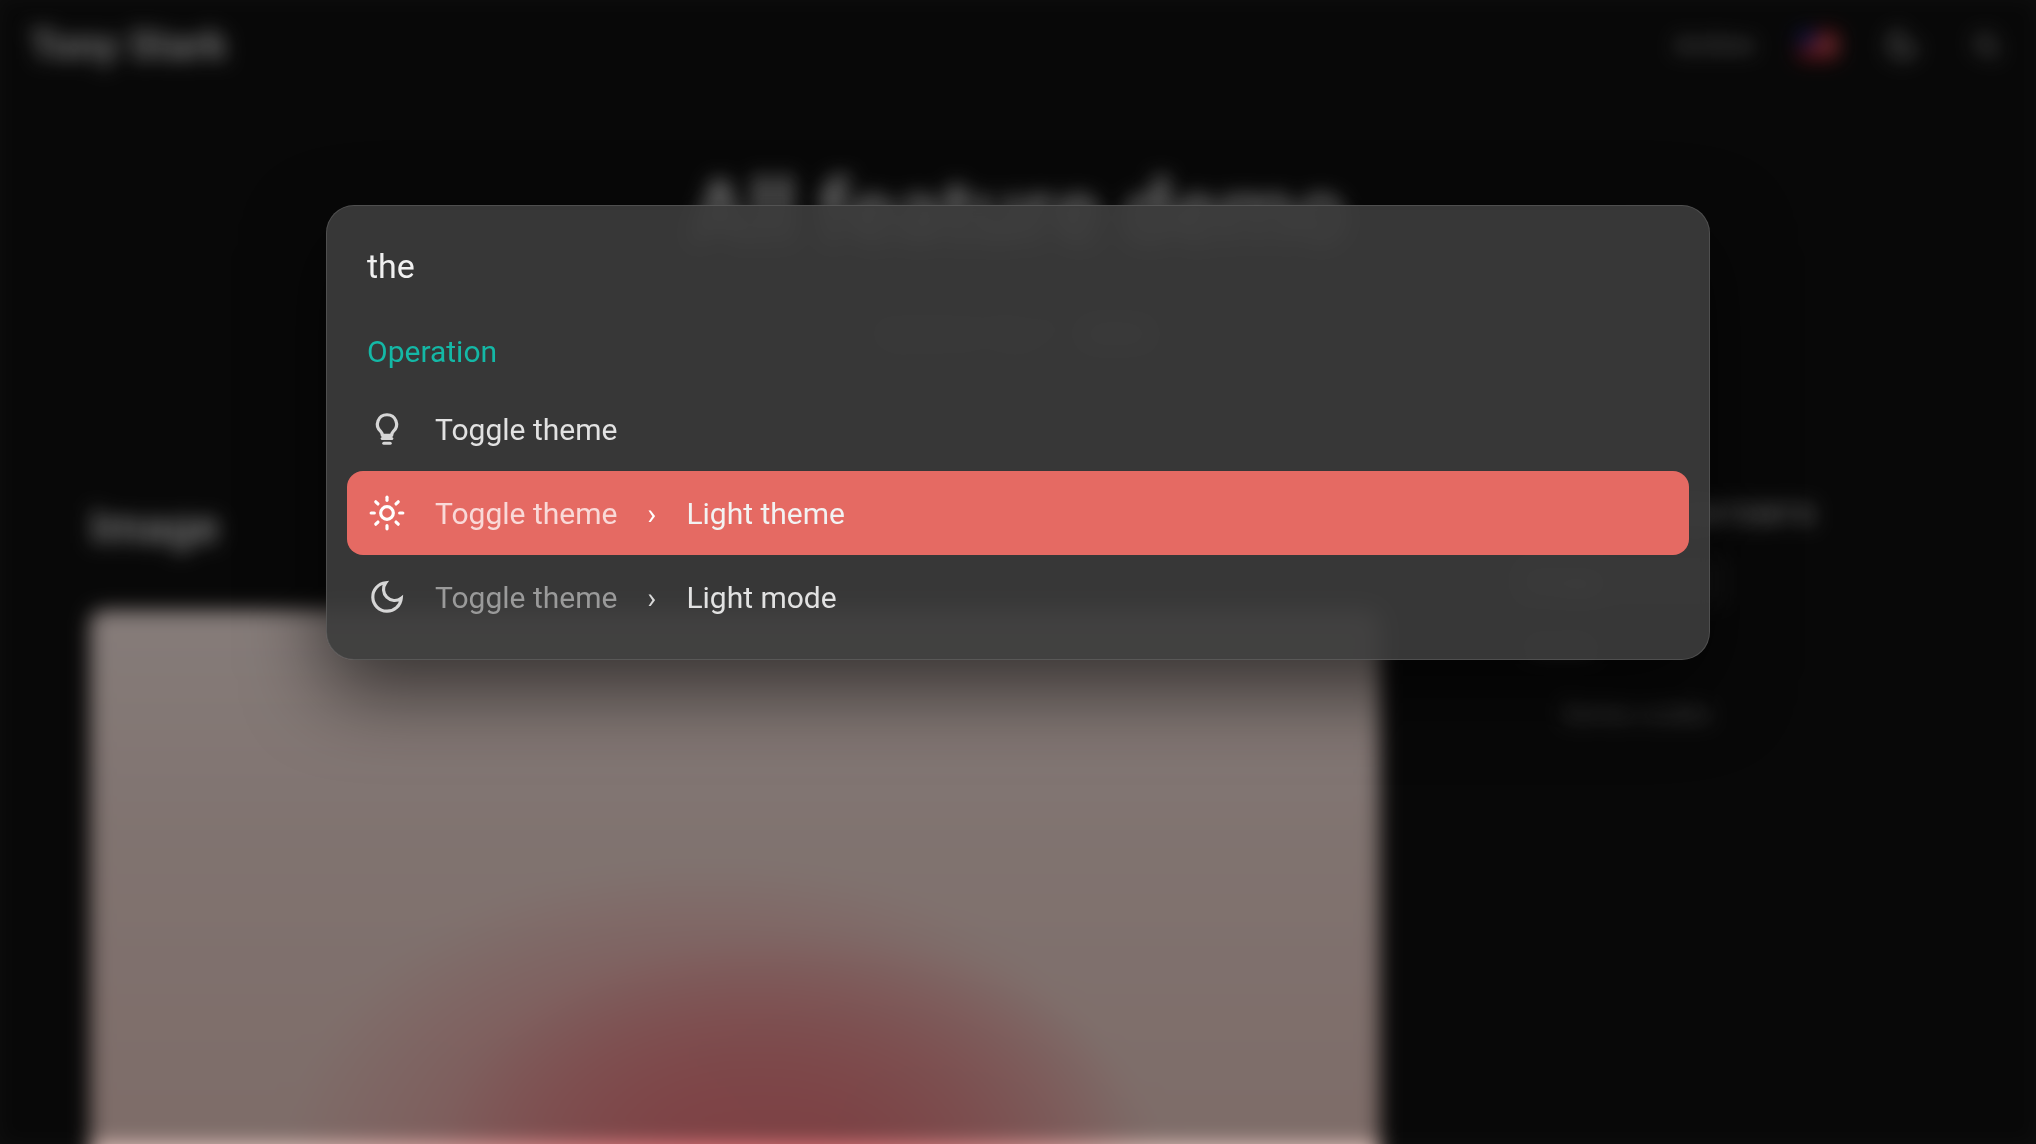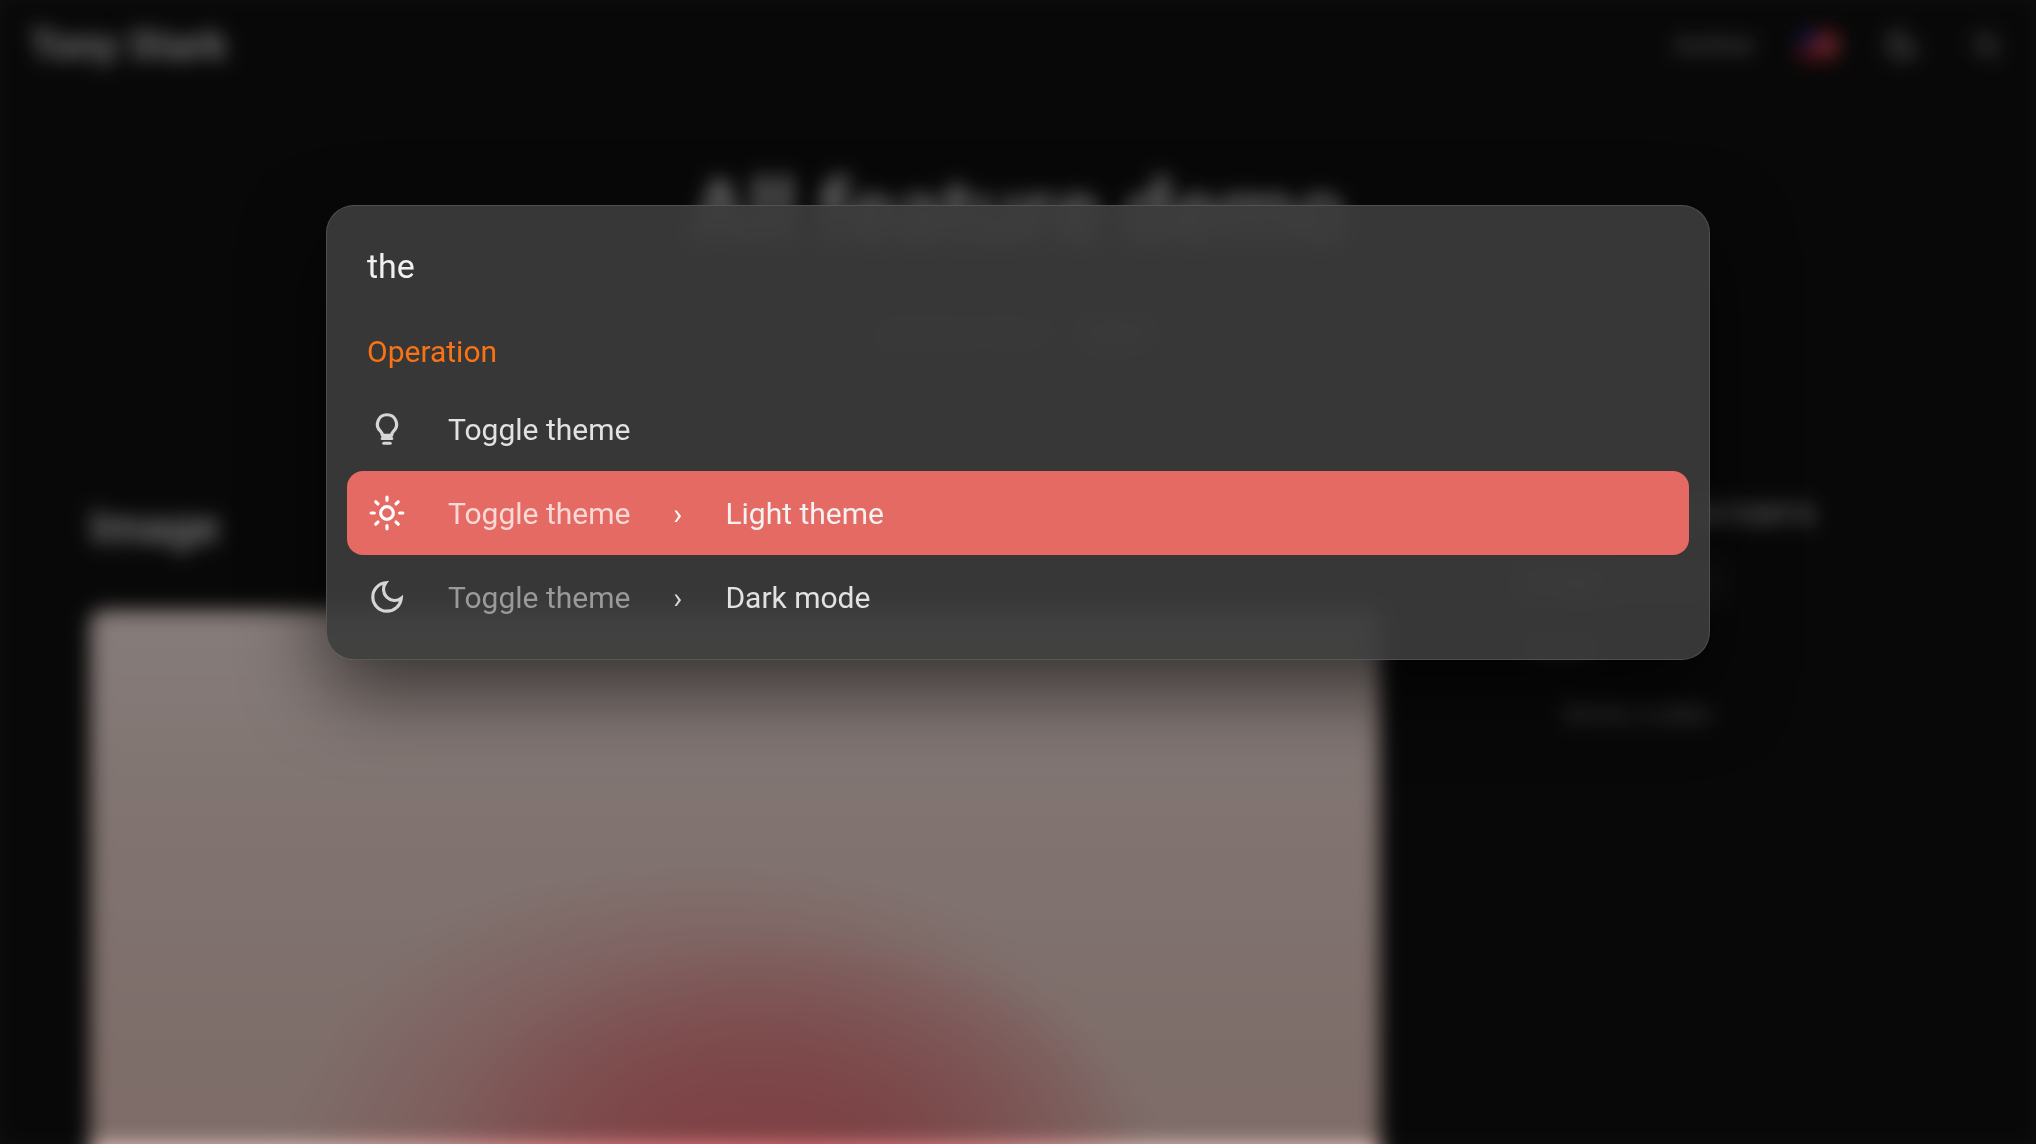--- a/index.html
+++ b/index.html
@@ -74,24 +74,24 @@
       background:transparent;
       border:none;
       outline:none;
       color:#f0f0f0;
       font-size:34px;
       padding:0 20px 34px;
       caret-color:#f0f0f0;
     }
     .palette-input::placeholder{color:#8a8a8a;}
     .group-label {
-      font-size:30px; color:#f97316; padding:14px 20px 18px;
+      font-size:30px; color:#14b8a6; padding:14px 20px 18px;
     }
     .item {
-      display:flex; align-items:center; gap:41px;
+      display:flex; align-items:center; gap:28px;
       padding:22px 20px;
       border-radius:16px;
       font-size:30px;
       color:#d8d8d8;
       cursor:pointer;
     }
     .item .icn { width:40px; height:40px; display:flex; align-items:center; justify-content:center; }
     .item .icn svg { width:38px; height:38px; stroke:#d6d6d6; }
     .item.selected {
       background:#e56a63;
@@ -185,16 +185,16 @@
 
     
     <div class="item">
       <span class="icn">
         <svg viewBox="0 0 24 24" fill="none" stroke-width="2" stroke-linecap="round">
           <path d="M21 12.8A9 9 0 1 1 11.2 3a7 7 0 0 0 9.8 9.8z"></path>
         </svg>
       </span>
       <span class="crumb">Toggle theme</span>
       <span class="chev">›</span>
-      <span class="leaf">Dark mode</span>
+      <span class="leaf">Light mode</span>
     </div>
   </div>
 </div>
 
 </body></html>

